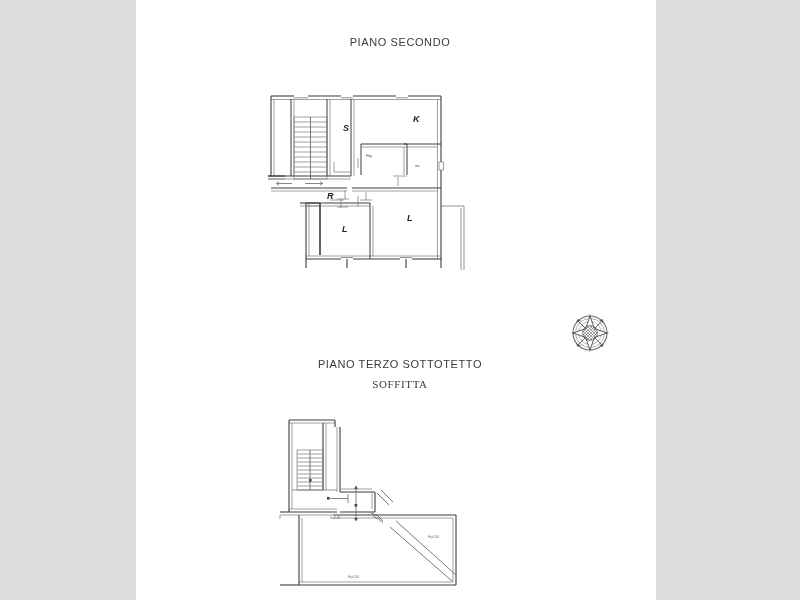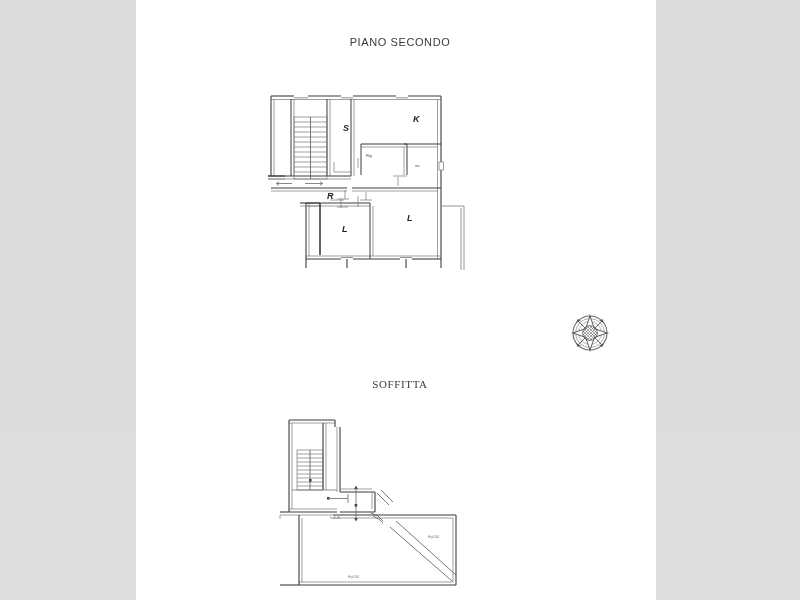--- a/index.html
+++ b/index.html
@@ -75,20 +75,21 @@
 </style>
 </head>
 <body>
 
 <div id="page">
 
   <div id="paper"></div>
 
   <div class="title" id="title-secondo">PIANO SECONDO</div>
 
+  <div class="title" id="title-terzo">PIANO TERZO SOTTOTETTO</div>
 
   <div class="title" id="title-soffitta">SOFFITTA</div>
 
   <svg class="svg-layer" width="800" height="600" viewBox="0 0 800 600">
 
     <defs>
       <pattern id="crosshatch" width="3" height="3" patternUnits="userSpaceOnUse">
         <path d="M0,3 l3,-3 M-0.75,0.75 l1.5,-1.5 M2.25,3.75 l1.5,-1.5" stroke="#555" stroke-width="0.5"></path>
         <path d="M0,0 l3,3 M-0.75,2.25 l1.5,1.5 M2.25,-0.75 l1.5,1.5" stroke="#555" stroke-width="0.5"></path>
       </pattern>

